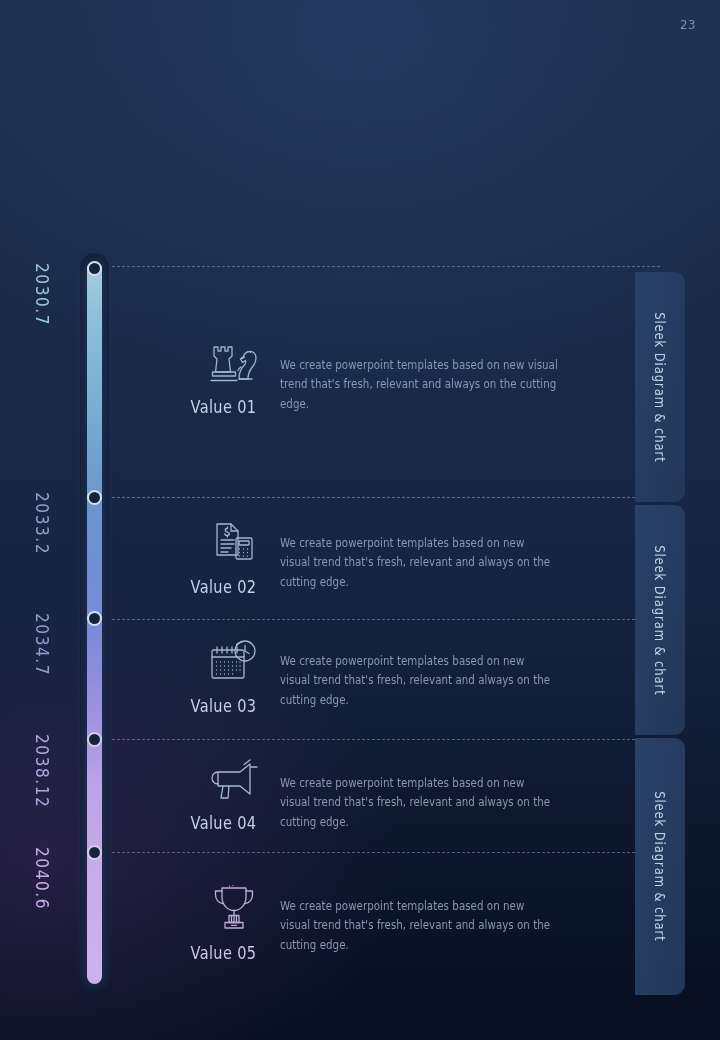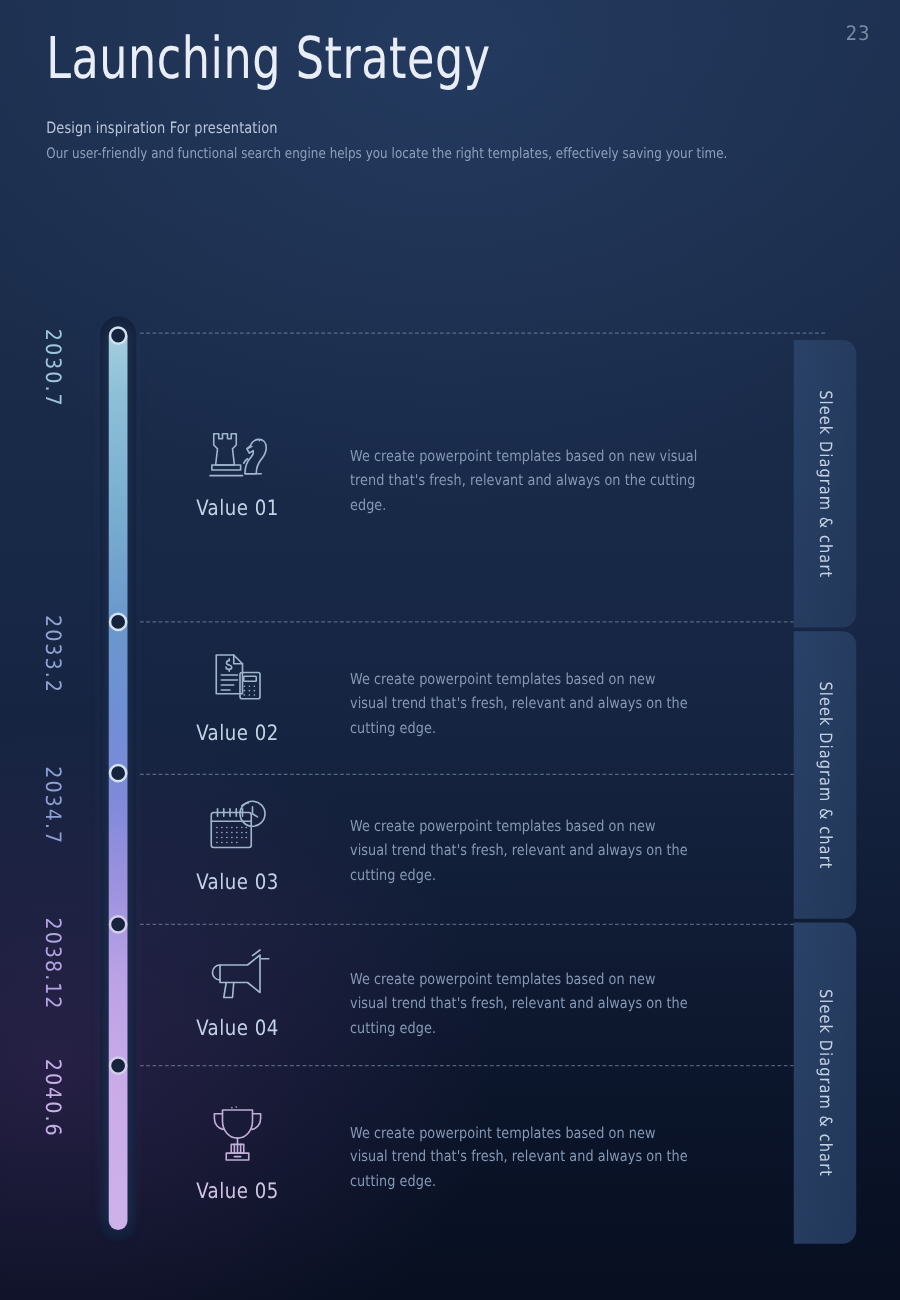--- a/index.html
+++ b/index.html
@@ -34,21 +34,21 @@
         #0c162c 82%,
         #091225 92%,
         #070f20 100%);
   }
 
   
   .page-number {
     position: absolute;
     top: 17px;
     right: 24px;
-    font-size: 16px;
+    font-size: 13px;
     letter-spacing: 0.5px;
     color: #7c8ba6;
   }
 
   
   .header { position: absolute; left: 37px; top: 22px; width: 640px; }
 
   .slide-title {
     font-size: 46px;
     font-weight: 300;
@@ -165,21 +165,21 @@
     border-top: 1px dashed rgba(160, 180, 208, 0.46);
   }
 
   
   .value-row { position: absolute; left: 120px; width: 540px; }
 
   .value-icon-col {
     position: absolute;
     left: 0;
     width: 140px;
-    text-align: center;
+    text-align: right;
   }
 
   .value-icon { display: block; margin: 0 auto; }
 
   .value-label {
     margin-top: 7px;
     font-size: 17px;
     font-weight: 300;
     letter-spacing: 0.4px;
     color: #c3d2e6;
@@ -222,25 +222,20 @@
     transform: scaleY(0.96);
   }
 </style>
 </head>
 <body>
 
 <div id="slide">
 
   <div class="page-number">23</div>
 
-  <div class="header">
-    <div class="slide-title">Launching Strategy</div>
-    <div class="subtitle">Design inspiration For presentation</div>
-    <div class="subtitle-desc">Our user-friendly and functional search engine helps you locate the right templates, effectively saving your time.</div>
-  </div>
 
 
   <div class="timeline-track"></div>
   <div class="timeline-fill"></div>
 
   <div id="years-layer">
       <div class="year-label" style="color: rgb(157, 198, 218); left: 52px; top: 263px;">2030.7</div>
       <div class="year-label" style="color: rgb(143, 163, 210); left: 52px; top: 492px;">2033.2</div>
       <div class="year-label" style="color: rgb(140, 158, 212); left: 52px; top: 613px;">2034.7</div>
       <div class="year-label" style="color: rgb(179, 163, 226); left: 52px; top: 734px;">2038.12</div>

